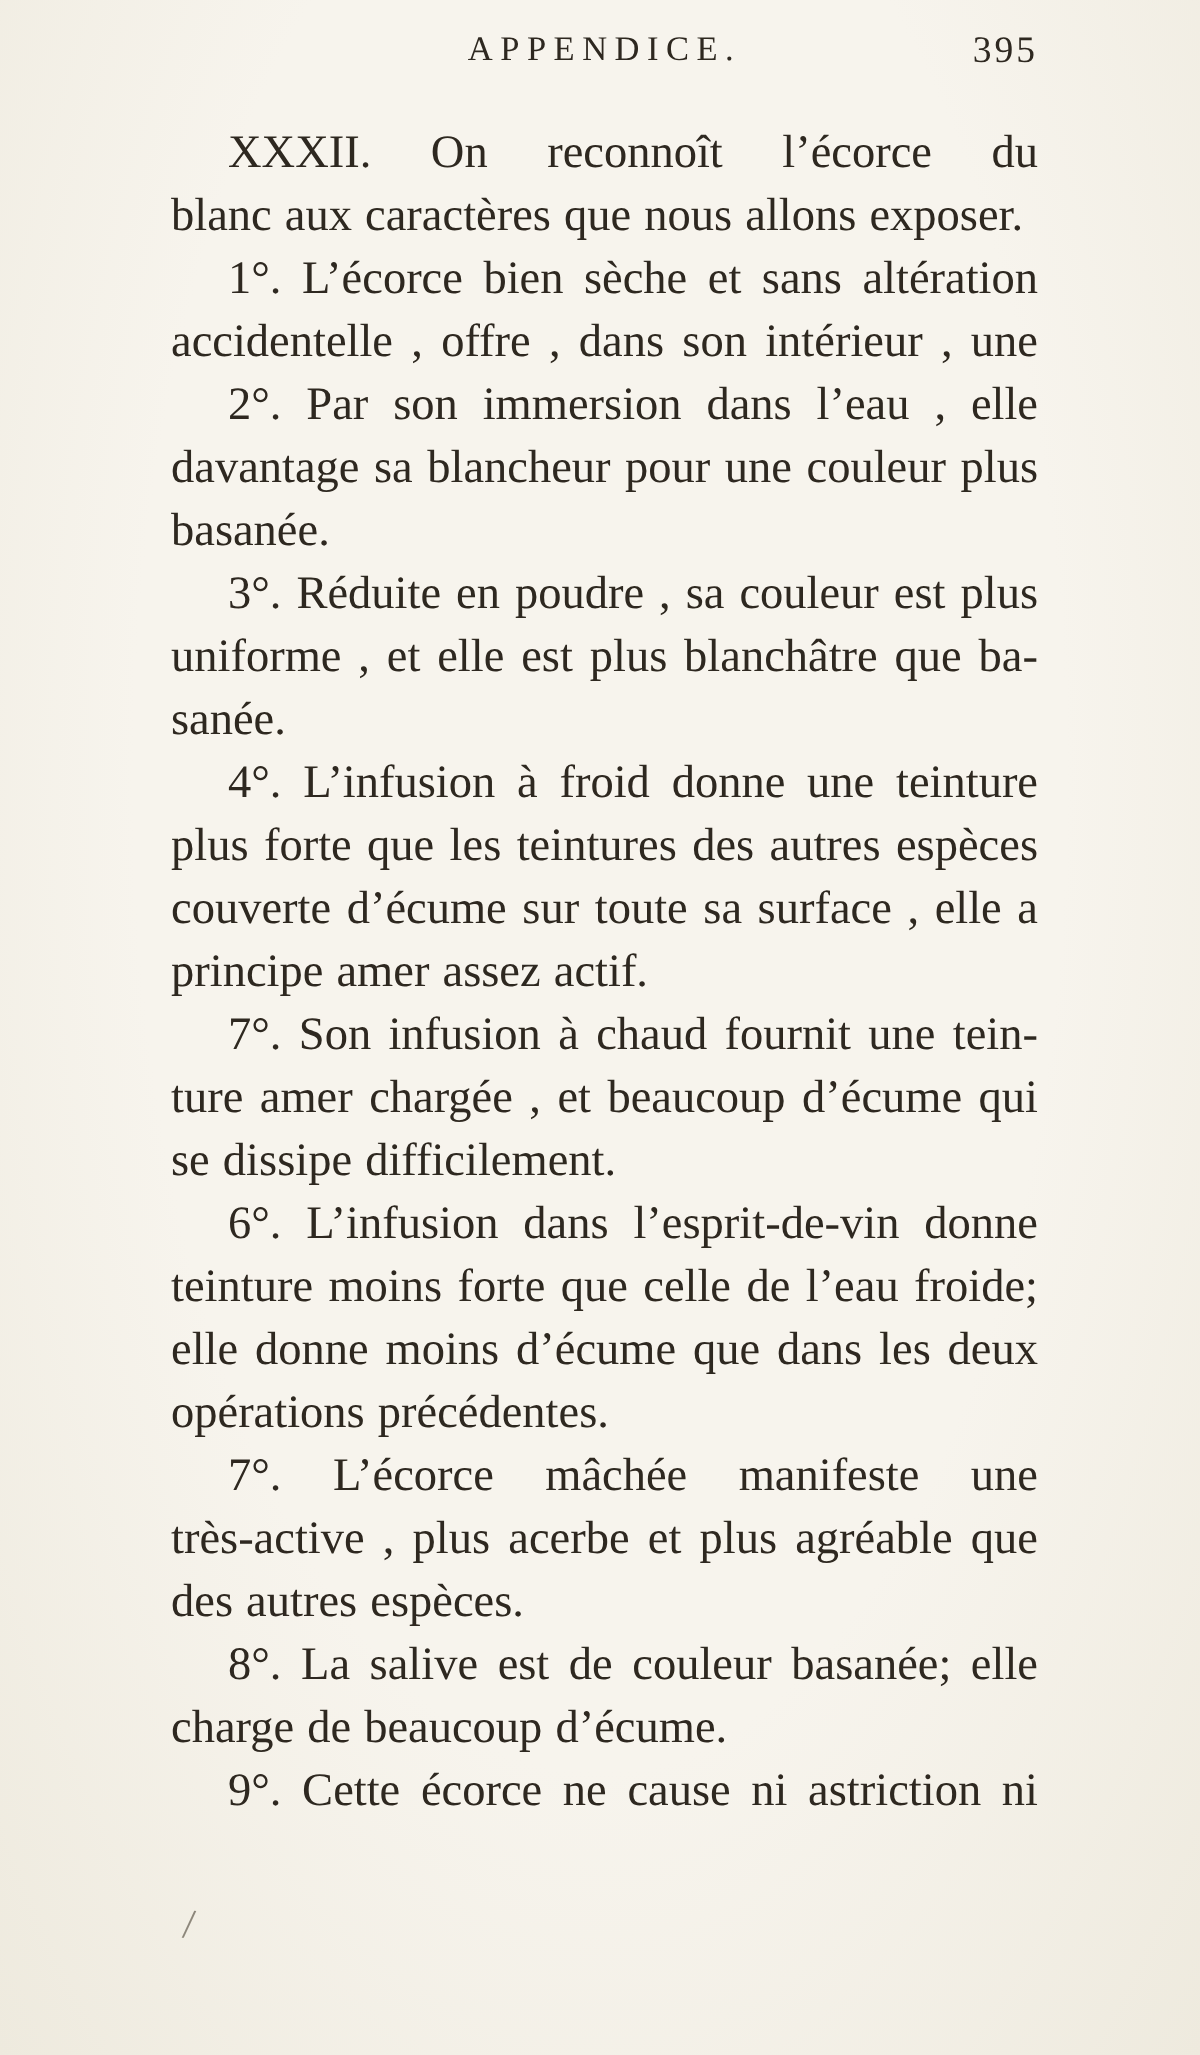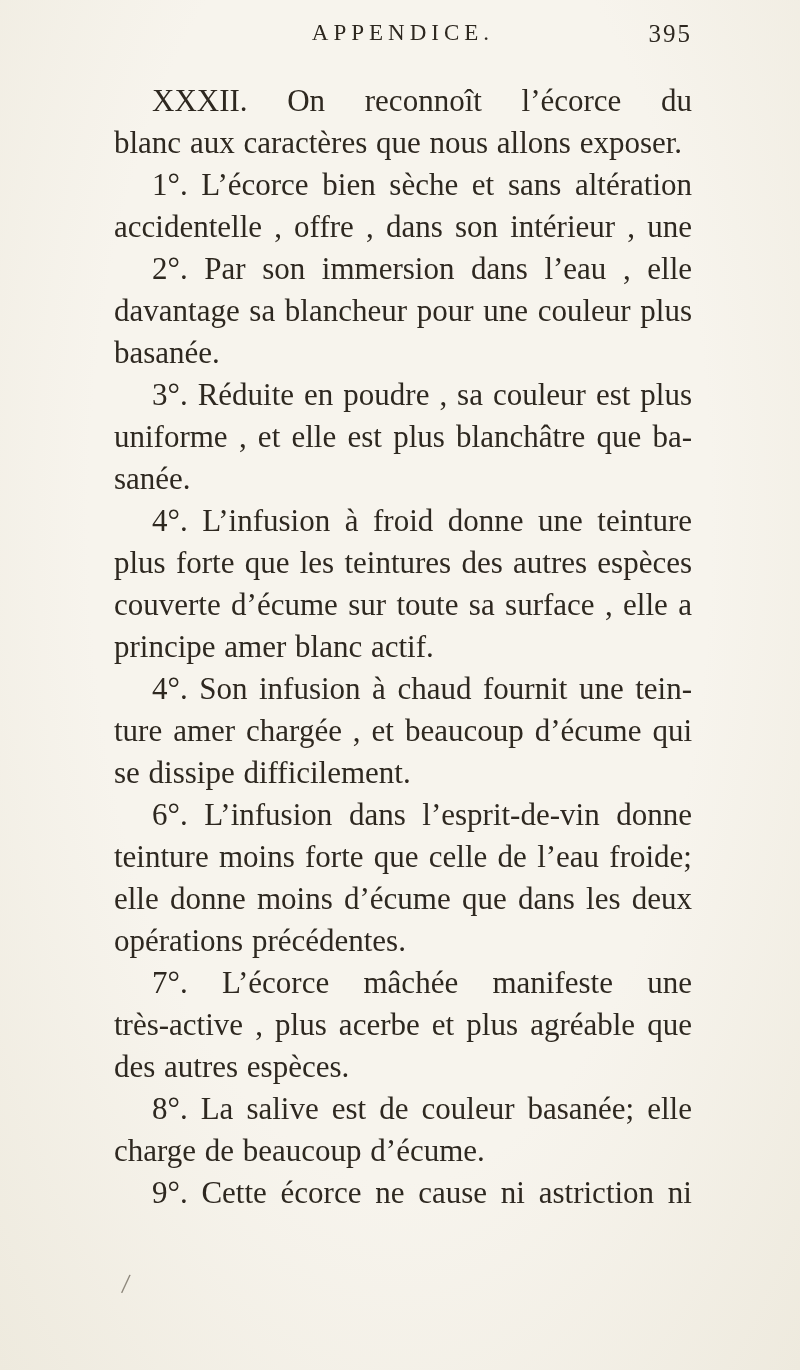--- a/index.html
+++ b/index.html
@@ -87,22 +87,22 @@
     <div class="line j">accidentelle , offre , dans son intérieur , une</div>
     <div class="line j in">2°. Par son immersion dans l’eau , elle perd</div>
     <div class="line j">davantage sa blancheur pour une couleur plus</div>
     <div class="line end">basanée.</div>
     <div class="line j in">3°. Réduite en poudre , sa couleur est plus</div>
     <div class="line j">uniforme , et elle est plus blanchâtre que ba-</div>
     <div class="line end">sanée.</div>
     <div class="line j in">4°. L’infusion à froid donne une teinture</div>
     <div class="line j">plus forte que les teintures des autres espèces :</div>
     <div class="line j">couverte d’écume sur toute sa surface , elle a un</div>
-    <div class="line end">principe amer blanc actif.</div>
-    <div class="line j in">4°. Son infusion à chaud fournit une tein-</div>
+    <div class="line end">principe amer assez actif.</div>
+    <div class="line j in">7°. Son infusion à chaud fournit une tein-</div>
     <div class="line j">ture amer chargée , et beaucoup d’écume qui</div>
     <div class="line end">se dissipe difficilement.</div>
     <div class="line j in">6°. L’infusion dans l’esprit-de-vin donne une</div>
     <div class="line j">teinture moins forte que celle de l’eau froide;</div>
     <div class="line j">elle donne moins d’écume que dans les deux</div>
     <div class="line end">opérations précédentes.</div>
     <div class="line j in">7°. L’écorce mâchée manifeste une amertume</div>
     <div class="line j">très-active , plus acerbe et plus agréable que celle</div>
     <div class="line end">des autres espèces.</div>
     <div class="line j in">8°. La salive est de couleur basanée; elle se</div>

